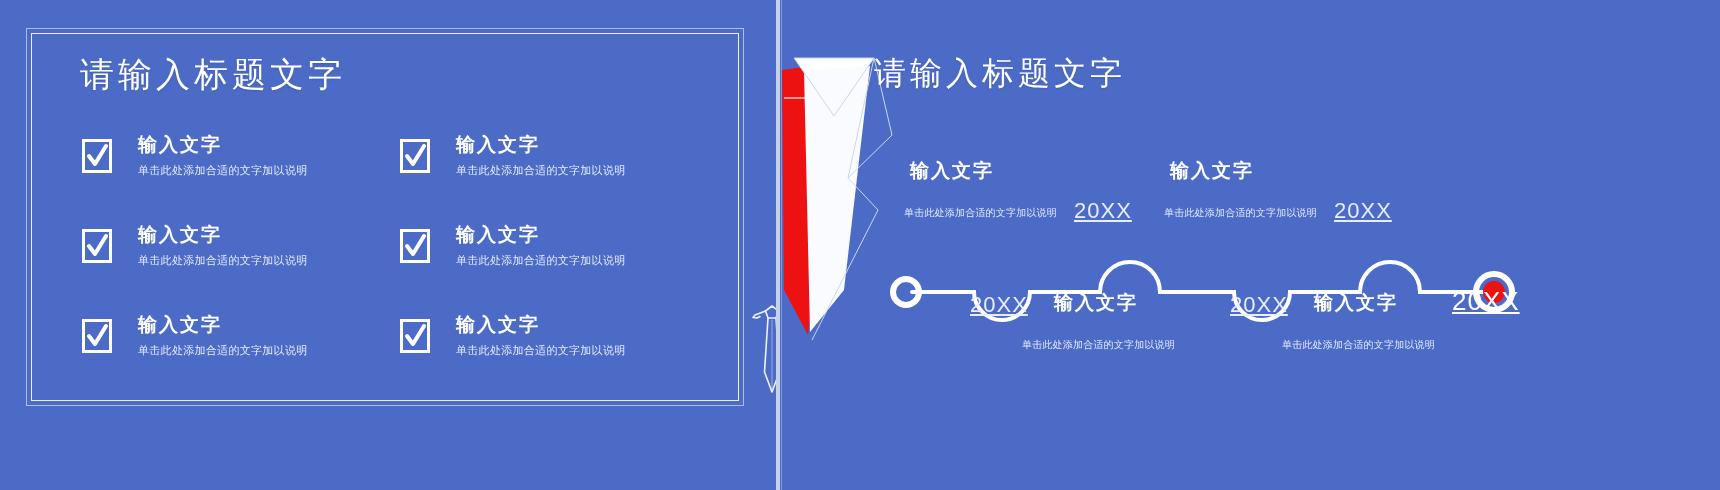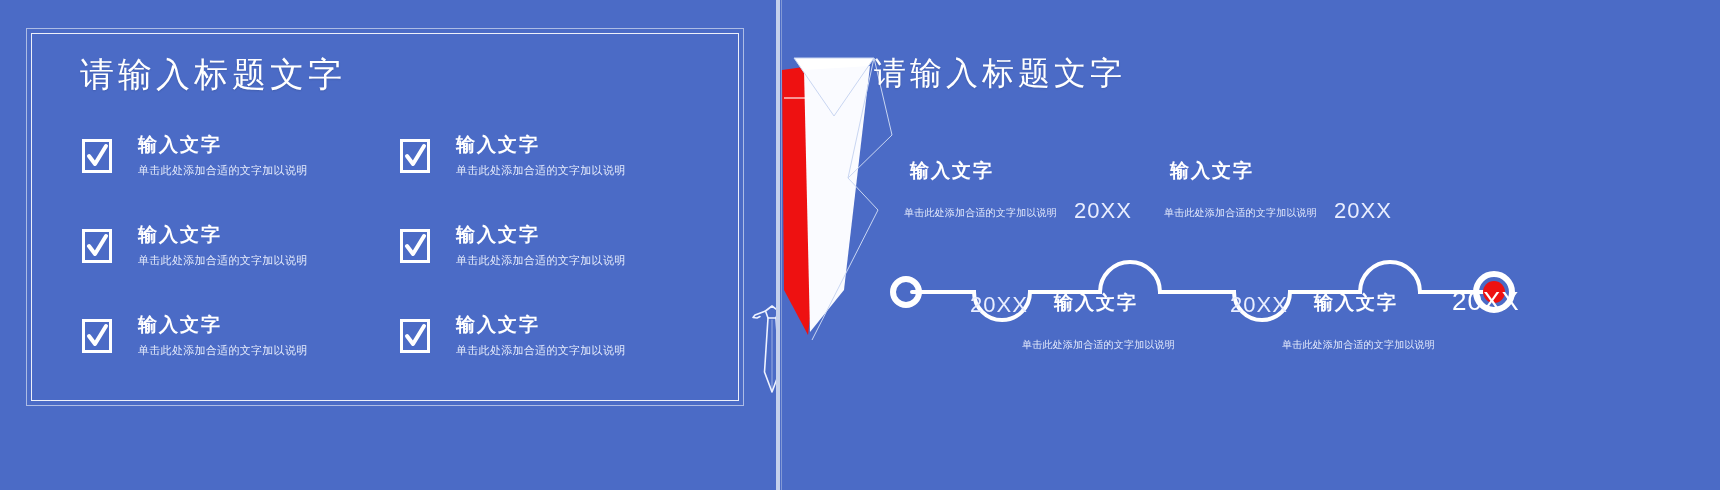--- a/index.html
+++ b/index.html
@@ -90,21 +90,21 @@
   .timeline{position:absolute;left:100px;top:150px;width:830px;height:250px;}
 
   .tl-svg{position:absolute;left:0;top:80px;}
 
   .tl-label{
     position:absolute;font-size:19px;font-weight:bold;color:#ffffff;
     letter-spacing:2px;white-space:nowrap;
   }
   .tl-year{
     position:absolute;font-size:22px;color:#e9eeff;
-    letter-spacing:1px;white-space:nowrap;
+    letter-spacing:1px;white-space:nowrap;text-decoration:underline;
   }
   .tl-year.big{font-size:26px;color:#ffffff;}
   .tl-desc{
     position:absolute;font-size:10px;color:#eef2ff;
     letter-spacing:.2px;white-space:nowrap;opacity:.95;
   }
 </style>
 </head>
 <body>
 

